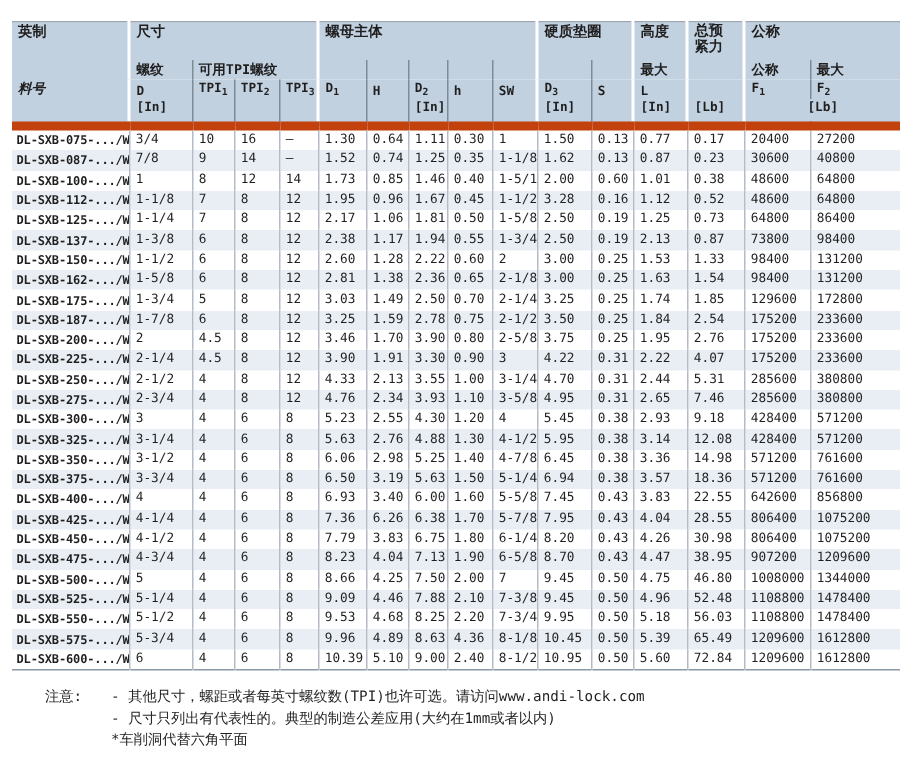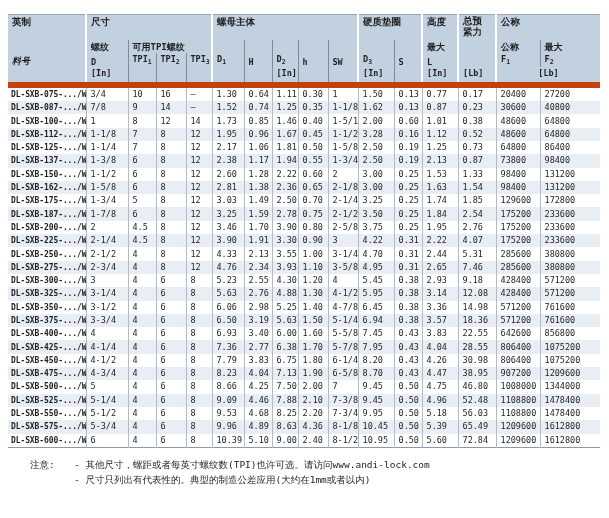--- a/index.html
+++ b/index.html
@@ -481,21 +481,21 @@
           <td class="c14">642600</td>
           <td class="c15">856800</td>
         </tr>
         <tr class="stripe">
           <td class="c0">DL-SXB-425-.../W</td>
           <td class="c1">4-1/4</td>
           <td class="c2">4</td>
           <td class="c3">6</td>
           <td class="c4">8</td>
           <td class="c5">7.36</td>
-          <td class="c6">2.77</td>
+          <td class="c6">6.26</td>
           <td class="c7">6.38</td>
           <td class="c8">1.70</td>
           <td class="c9">5-7/8</td>
           <td class="c10">7.95</td>
           <td class="c11">0.43</td>
           <td class="c12">4.04</td>
           <td class="c13">28.55</td>
           <td class="c14">806400</td>
           <td class="c15">1075200</td>
         </tr>
@@ -626,16 +626,17 @@
           <td class="c15">1612800</td>
         </tr>
       </tbody>
   </table>
 
   <div class="notes">
     <div class="notes-label">注意:</div>
     <div class="notes-lines">
       <div>- 其他尺寸，螺距或者每英寸螺纹数(TPI)也许可选。请访问www.andi-lock.com</div>
       <div>- 尺寸只列出有代表性的。典型的制造公差应用(大约在1mm或者以内)</div>
+      <div>*车削洞代替六角平面</div>
     </div>
   </div>
 
 </div>
 
 </body></html>

